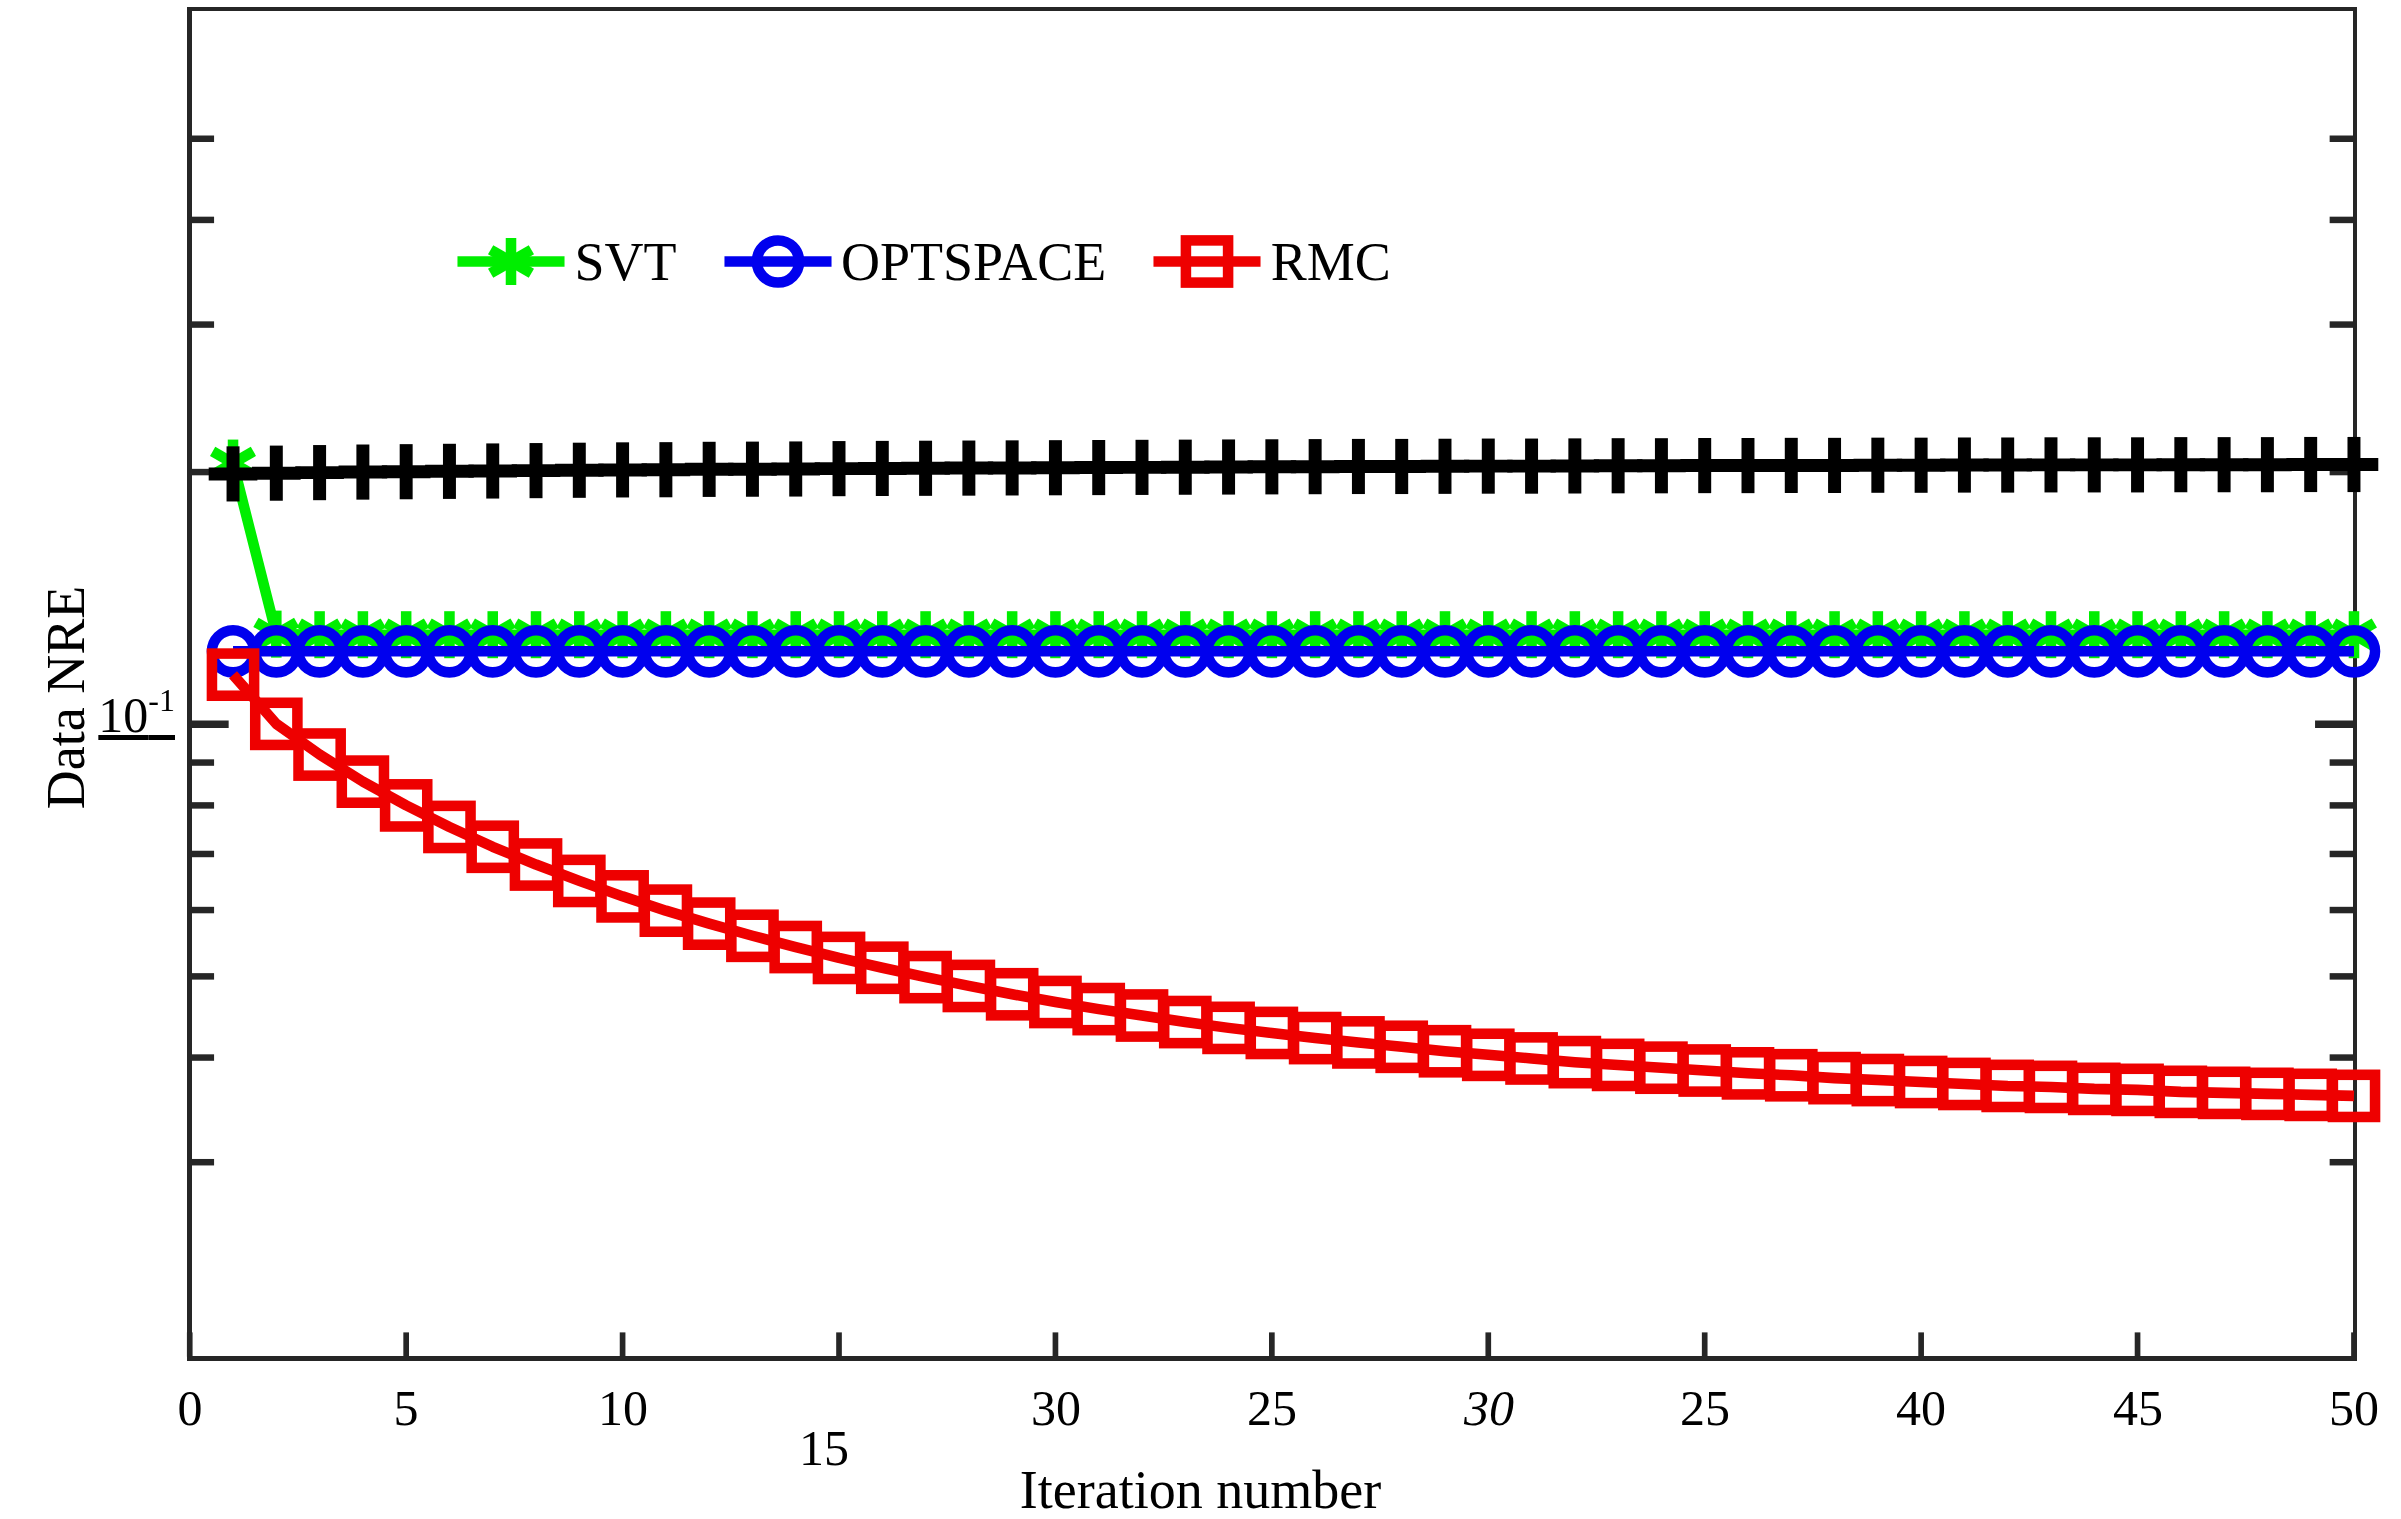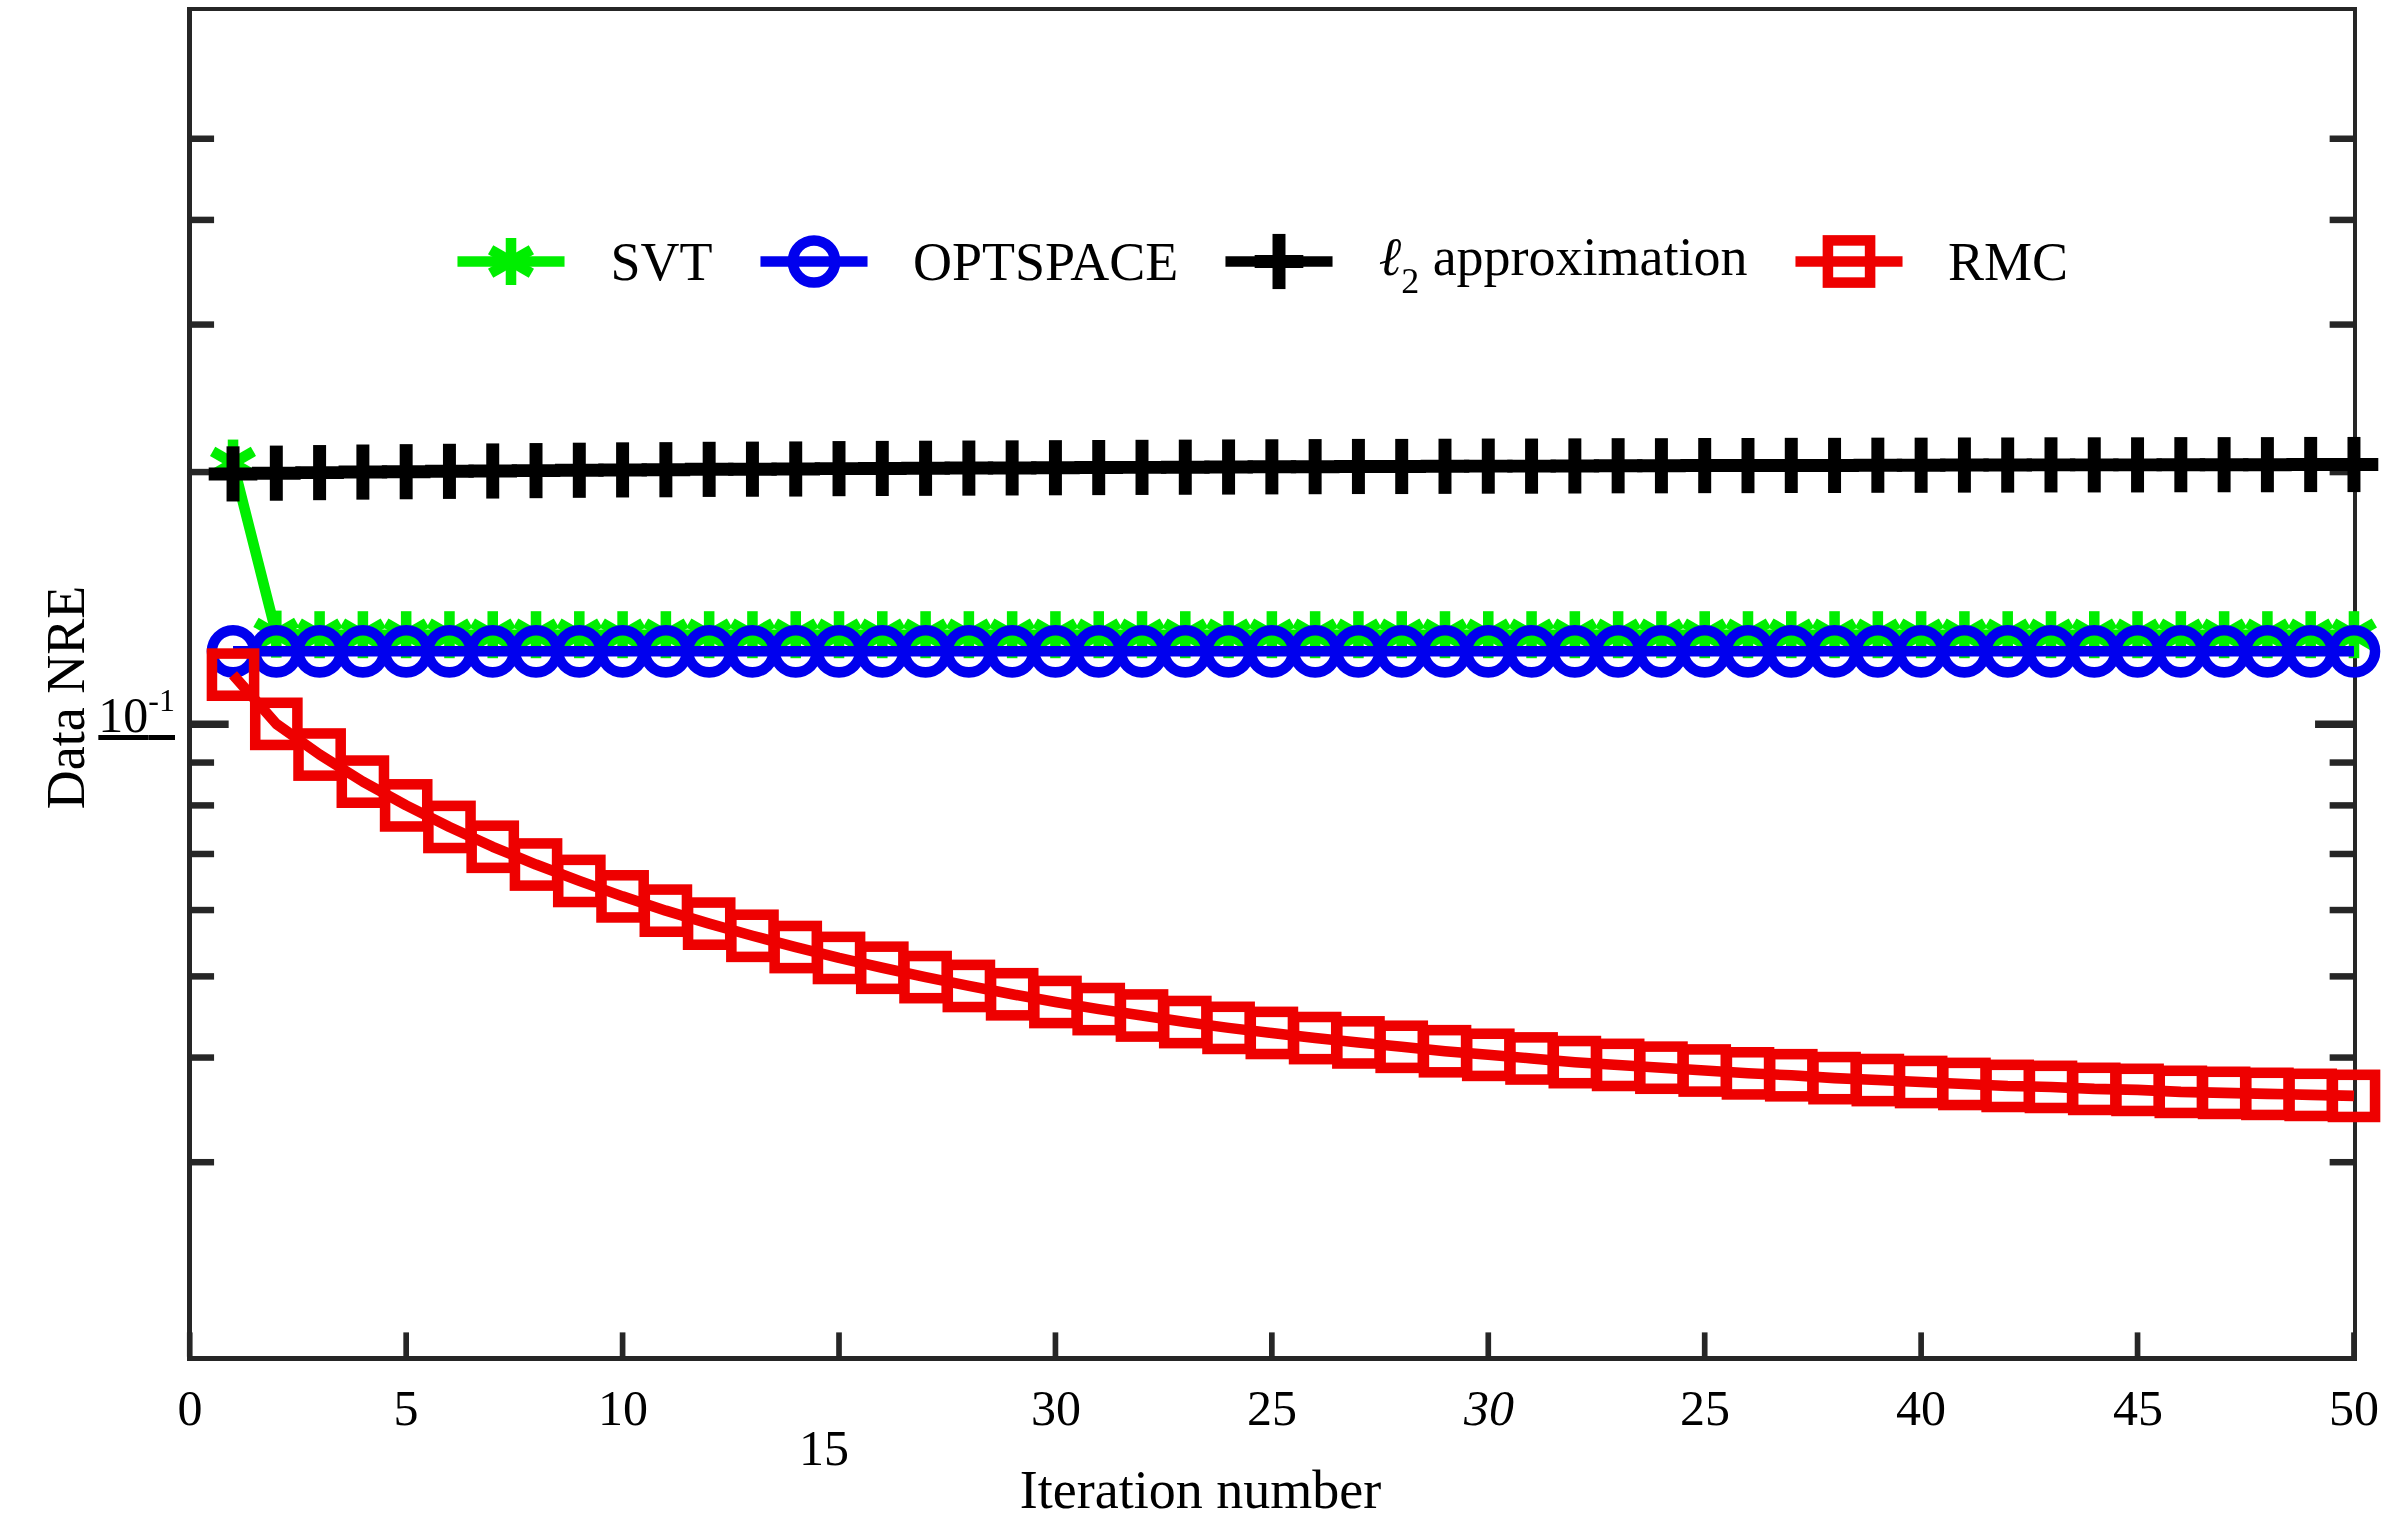--- a/index.html
+++ b/index.html
@@ -75,21 +75,20 @@
     position: absolute;
     left: 454px; top: 217px;
     display: flex;
     align-items: center;
     gap: 0px;
     height: 89px;
   }
   .legend-entry {
     display: flex;
     align-items: center;
-    gap: 36px;
   }
   .legend-sample {
     width: 114px; height: 73px;
     position: relative;
     flex: 0 0 auto;
   }
   .legend-text {
     font-size: 54px;
     color: #000;
     white-space: nowrap;
@@ -555,30 +554,20 @@
         <div class="legend-sample"><svg width="114" height="73" viewBox="0 0 140 90">
             <line x1="4" y1="45" x2="136" y2="45" stroke="#0000ee" stroke-width="13"></line>
             <g>
               <circle cx="70" cy="45" r="26" fill="none" stroke="#0000ee" stroke-width="13"></circle>
             </g>
           </svg></div>
         <div class="legend-text"><span>OPTSPACE</span></div>
       </div>
       <div class="legend-entry">
         <div class="legend-sample"><svg width="114" height="73" viewBox="0 0 140 90">
-            <line x1="4" y1="45" x2="136" y2="45" stroke="#000000" stroke-width="13"></line>
-            <g>
-              <line x1="40" y1="45" x2="100" y2="45" stroke="#000000" stroke-width="16"></line>
-              <line x1="70" y1="11" x2="70" y2="79" stroke="#000000" stroke-width="16"></line>
-            </g>
-          </svg></div>
-        <div class="legend-text"><span class="ell">ℓ</span><span class="sub">2</span><span> approximation</span></div>
-      </div>
-      <div class="legend-entry">
-        <div class="legend-sample"><svg width="114" height="73" viewBox="0 0 140 90">
             <line x1="4" y1="45" x2="136" y2="45" stroke="#ee0000" stroke-width="13"></line>
             <g>
               <rect x="44" y="19" width="52" height="52" fill="none" stroke="#ee0000" stroke-width="13"></rect>
             </g>
           </svg></div>
         <div class="legend-text"><span>RMC</span></div>
       </div>
     </div>
 
 </div>

